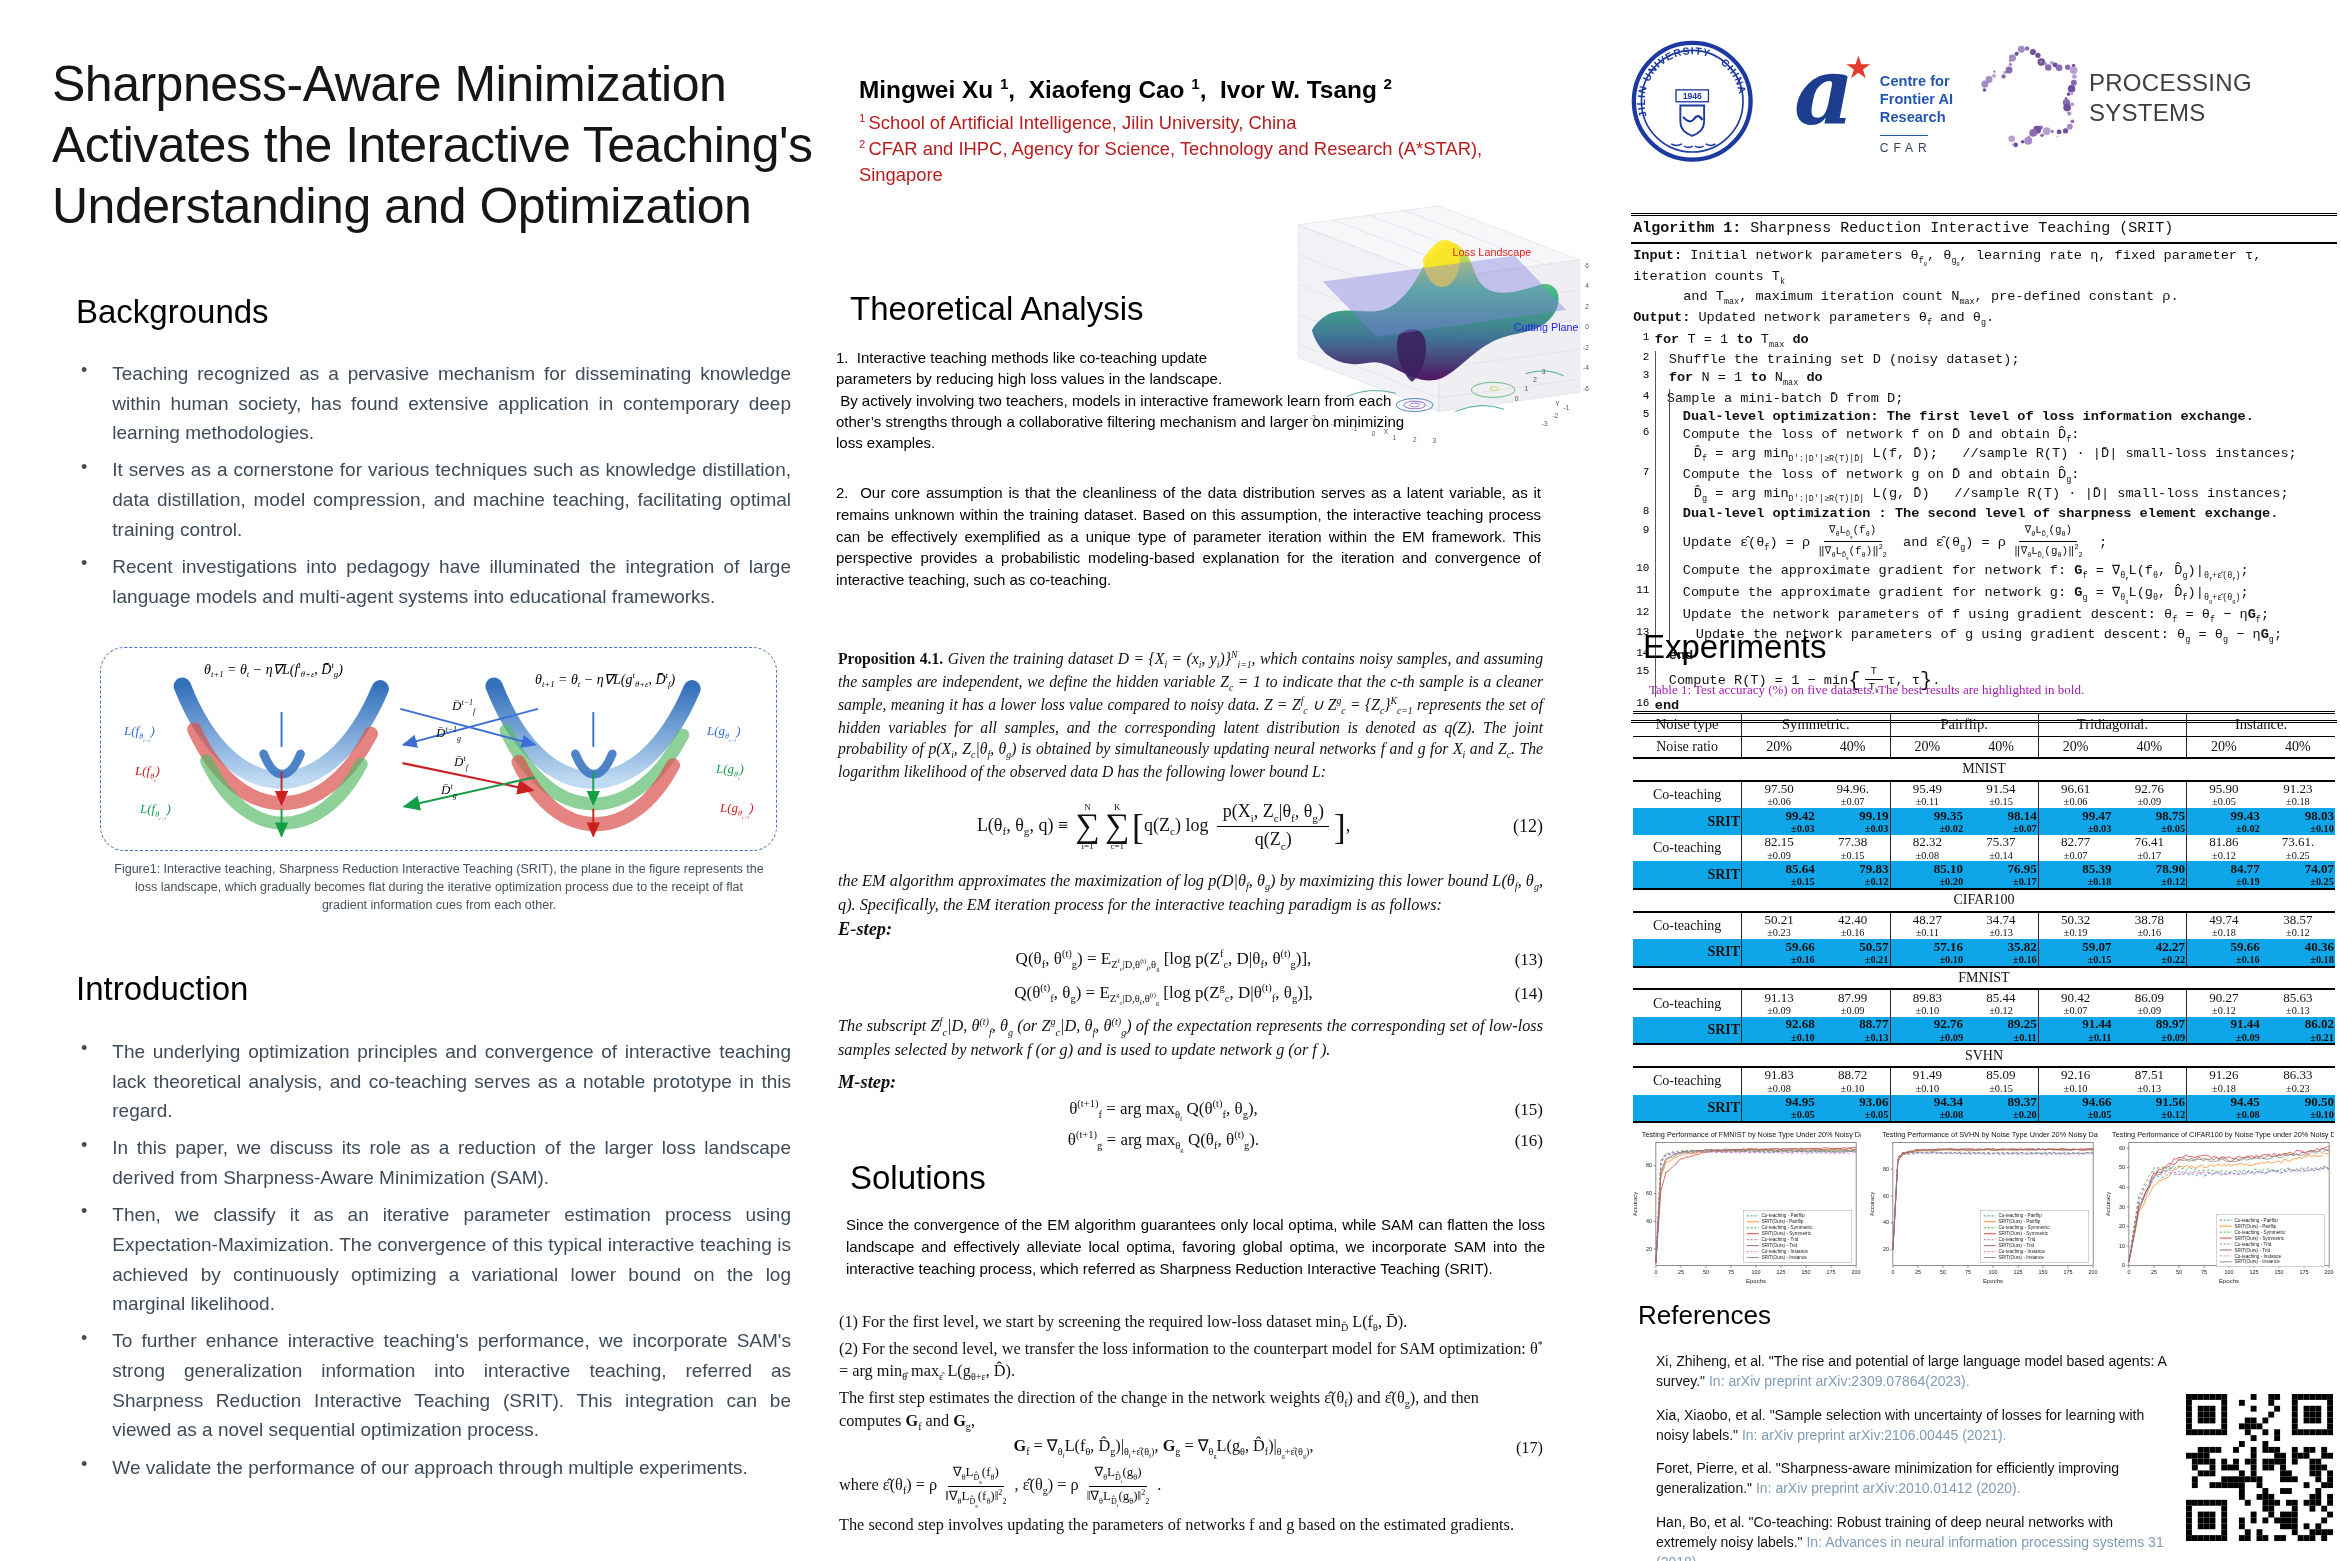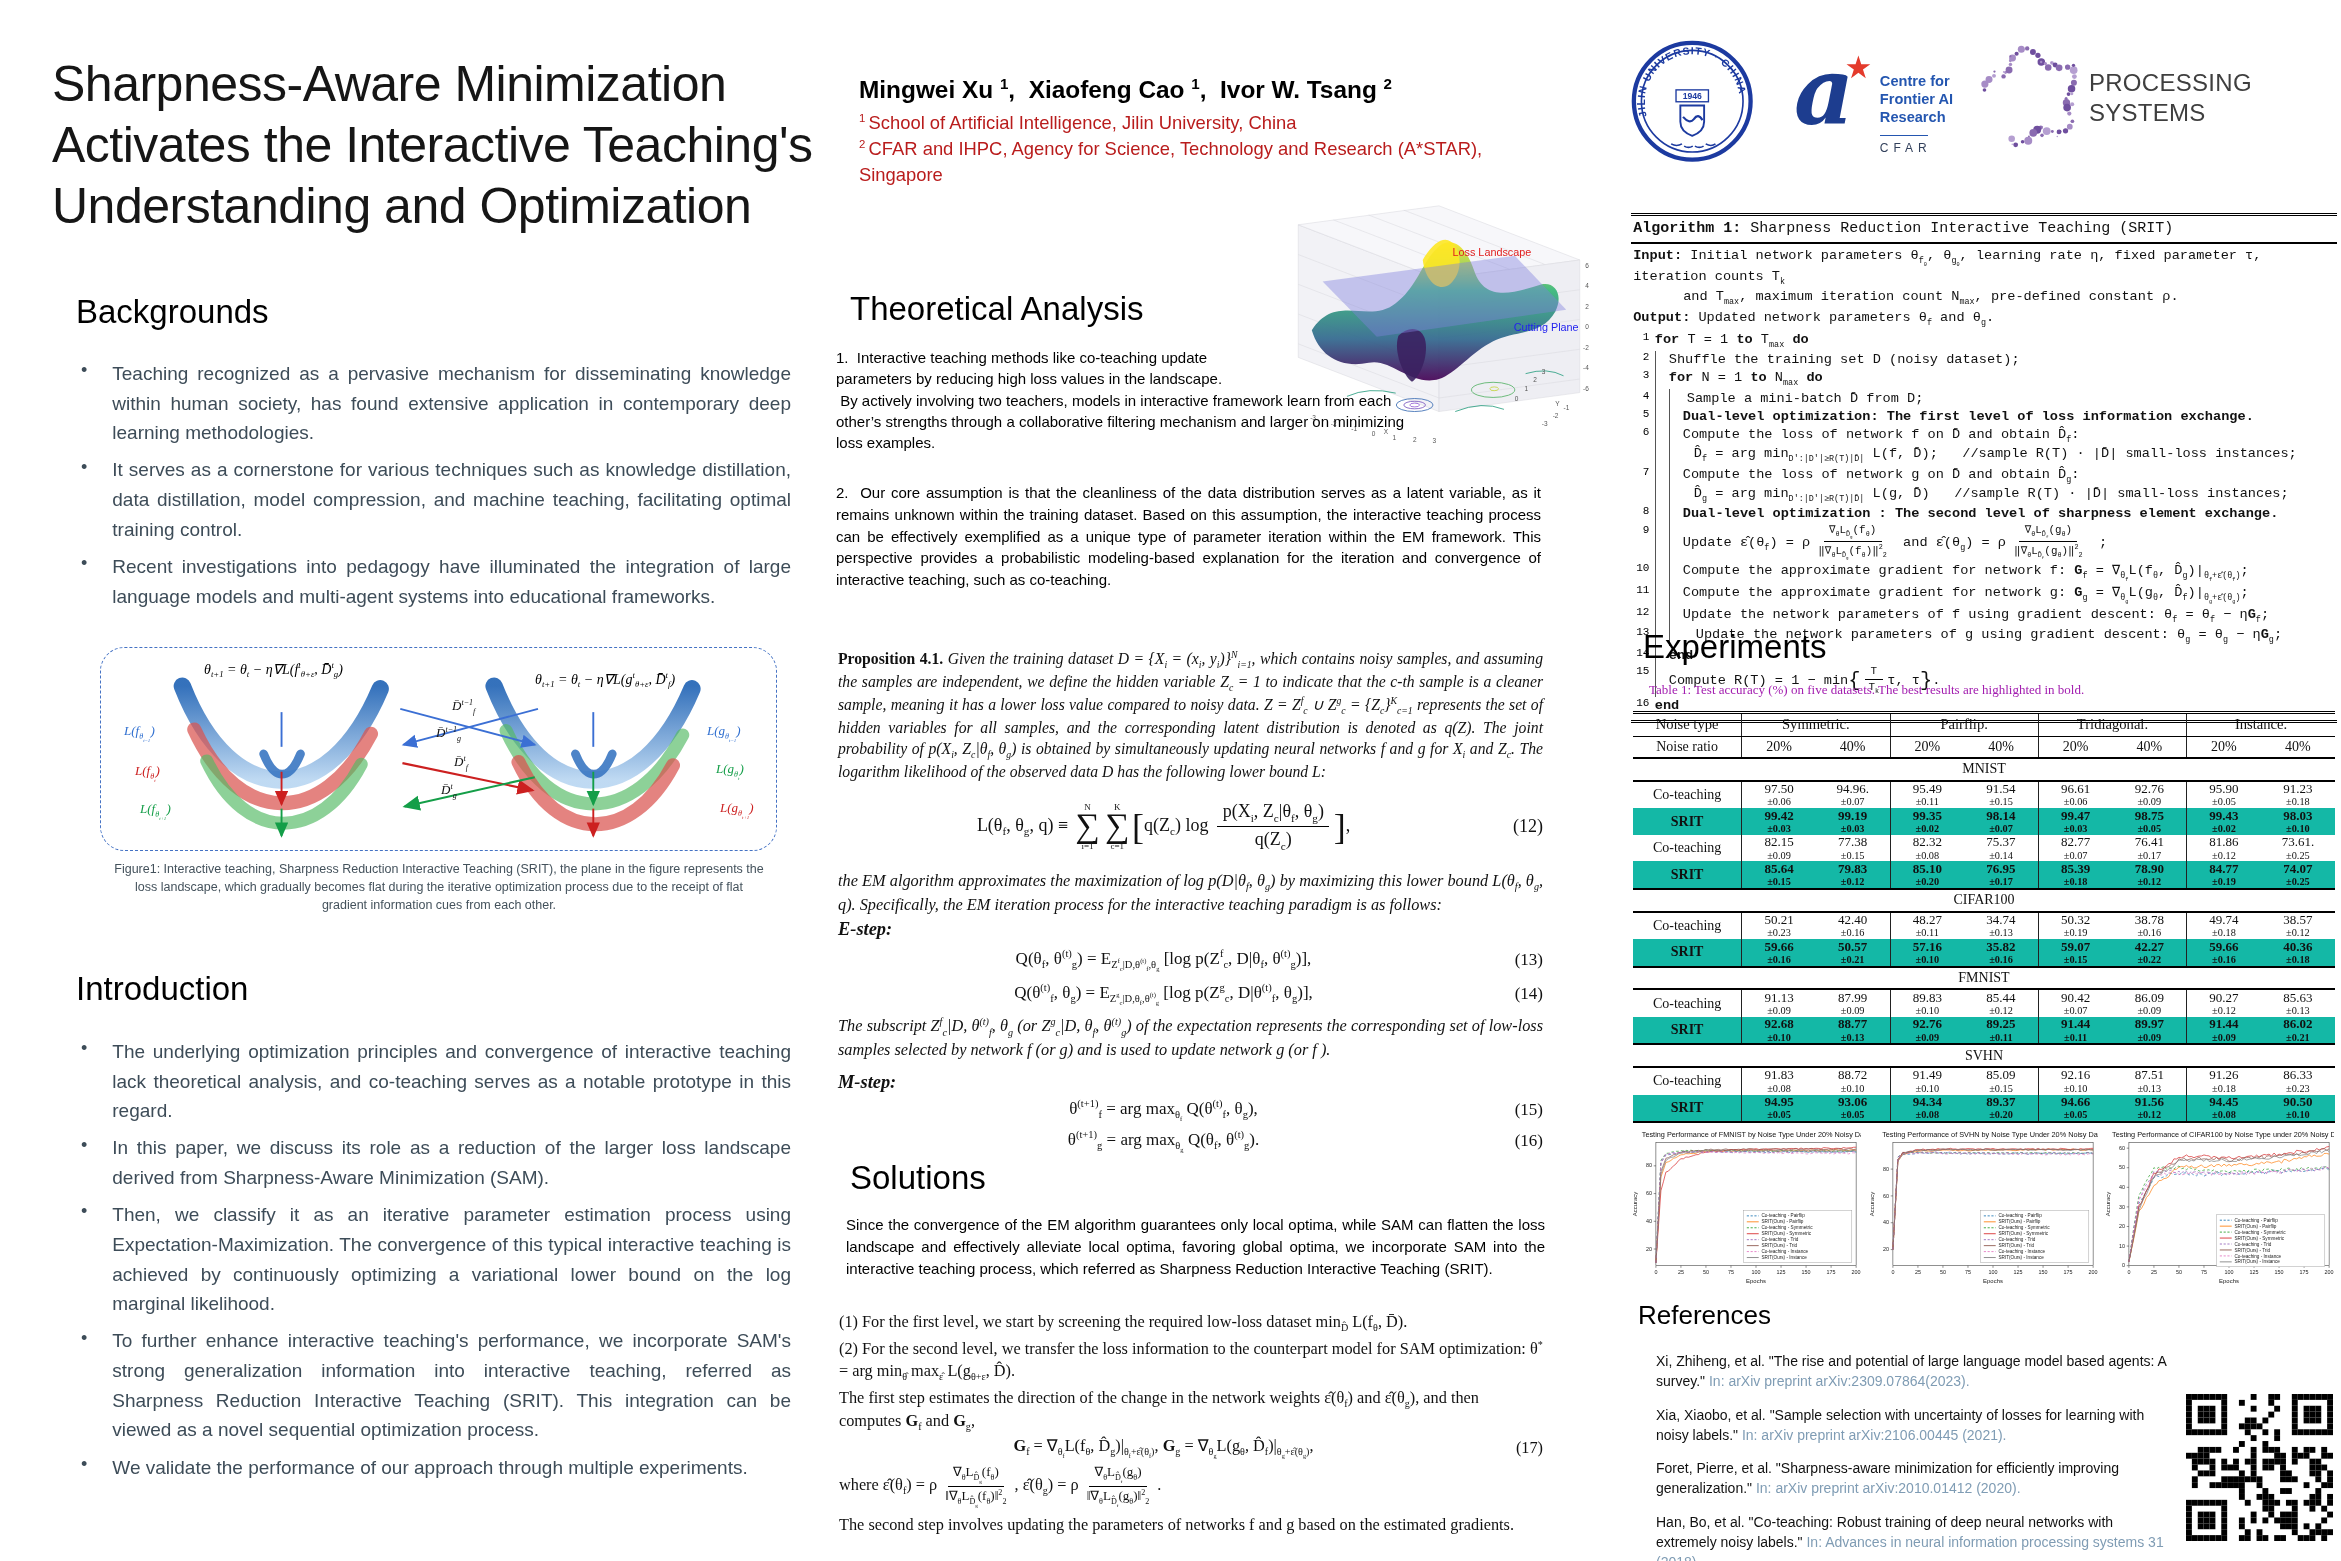--- a/index.html
+++ b/index.html
@@ -56,21 +56,21 @@
   
   table.acc{border-collapse:collapse;font-family:"Liberation Serif",serif;border-top:3.8px double #000;border-bottom:2.7px double #000;width:702px;table-layout:fixed;}
   table.acc td{text-align:center;padding:0.5px 1.1px;}
   table.acc .hdr1 td{font-size:14.6px;border-bottom:1.1px solid #000;height:20.6px;}
   table.acc .hdr2 td{font-size:14px;border-bottom:2.7px double #000;height:19.5px;}
   table.acc .band td{font-size:14px;border-top:2.2px double #000;border-bottom:2.2px double #000;height:19.5px;}
   table.acc .vl{border-left:1.1px solid #222;}
   table.acc .rowlab{font-size:14px;}
   table.acc .v{font-size:13px;line-height:1.1;}
   table.acc .e{font-size:10.3px;line-height:1.1;}
-  table.acc tr.srit td{background:#14b8a6;font-weight:bold;}
+  table.acc tr.srit td{background:#0ea5e9;font-weight:bold;text-align:right;}
   .tabcap{font-family:"Liberation Serif",serif;font-size:13px;color:#a21caf;}
   
   .ref{font-size:14px;line-height:1.45;width:515px;margin-bottom:13px;color:#111;}
   .ref .src{color:#7f9cb4;}
   
   .cfar{display:flex;align-items:flex-start;}
   .cfar-a{font-family:"DejaVu Serif",serif;font-style:italic;font-size:93px;line-height:.85;color:#1d3d8f;font-weight:bold;}
   .cfar-star{color:#e43b2c;font-size:31px;margin-left:-9.8px;margin-top:-3.3px;}
   .cfar-text{margin-left:7.6px;margin-top:19.5px;color:#2456b0;font-size:14.6px;line-height:1.25;font-weight:bold;}
   .cfar-rule{border:none;border-top:1.1px solid #2456b0;width:48px;margin:8.7px 0 5.4px 0;}
@@ -440,21 +440,21 @@
       </div>
       <div class="algline">
         <span class="vline" style="left:24px"></span>
         <span class="no">3</span>
         <span class="ct" style="padding-left:14px"><b>for</b> N = 1 <b>to</b> N<sub>max</sub> <b>do</b></span>
       </div>
       <div class="algline">
         <span class="vline" style="left:24px"></span>
         <span class="vline" style="left:38px"></span>
         <span class="no">4</span>
-        <span class="ct" style="padding-left:32px">Sample a mini-batch D̄ from D;</span>
+        <span class="ct" style="padding-left:12px">Sample a mini-batch D̄ from D;</span>
       </div>
       <div class="algline">
         <span class="vline" style="left:24px"></span>
         <span class="vline" style="left:38px"></span>
         <span class="no">5</span>
         <span class="ct" style="padding-left:28px"><b>Dual-level optimization: The first level of loss information exchange.</b></span>
       </div>
       <div class="algline">
         <span class="vline" style="left:24px"></span>
         <span class="vline" style="left:38px"></span>

